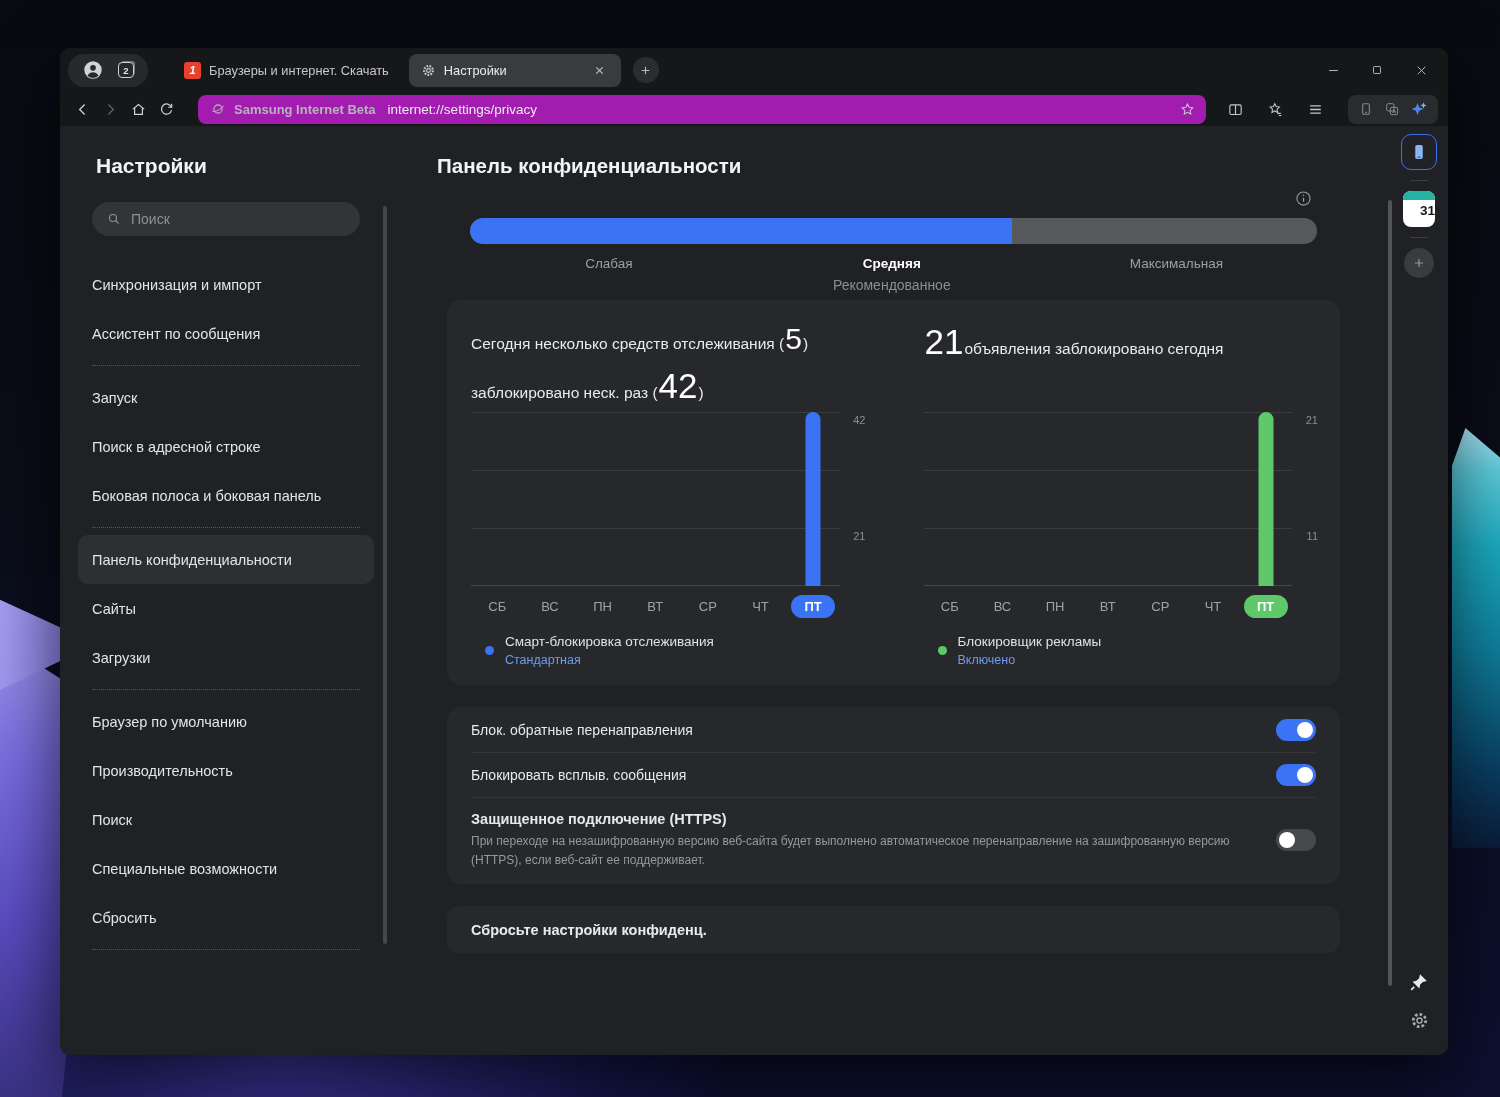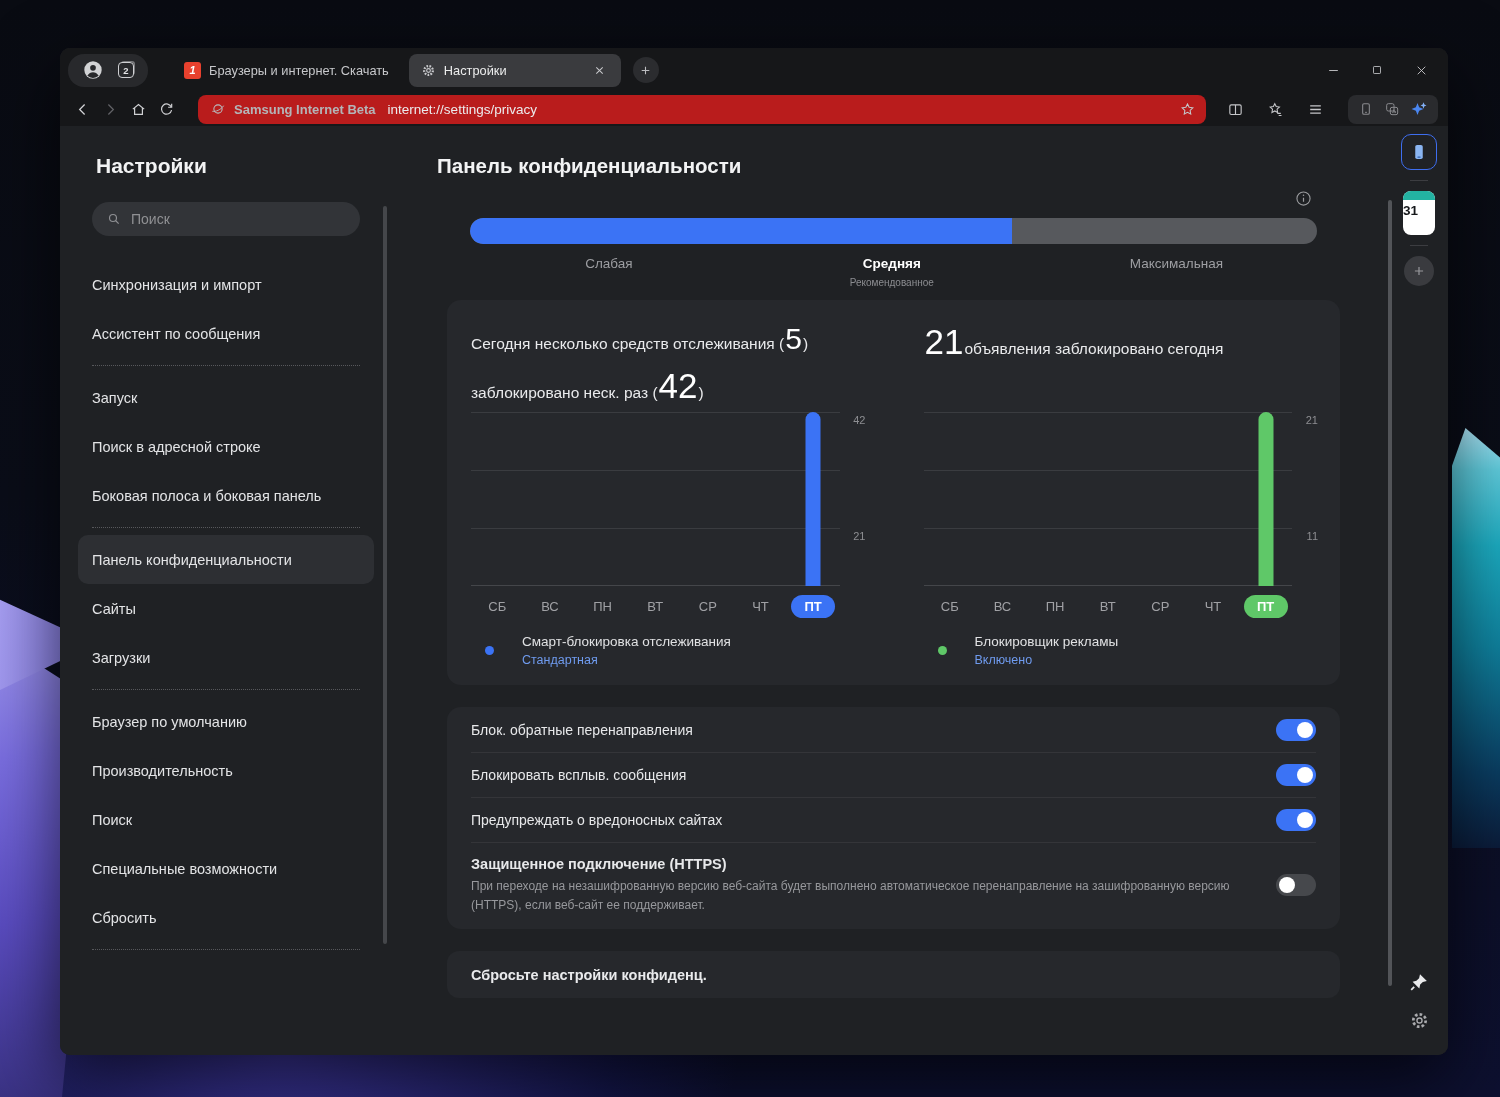--- a/index.html
+++ b/index.html
@@ -37,21 +37,21 @@
   .tab-label { font-size:12.8px; white-space:nowrap; overflow:hidden; text-overflow:ellipsis; }
   .tab.active .tab-label { flex:1; }
   .favicon1 { width:17px; height:17px; background:#e8412e; border-radius:3px; color:#fff; font-size:11px; font-weight:700;
     font-style:italic; display:flex; align-items:center; justify-content:center; flex-shrink:0; }
   .tab-close { width:18px; height:18px; display:flex; align-items:center; justify-content:center; border-radius:4px; }
   .newtab { width:26px; height:26px; margin-left:12px; border-radius:50%; background:#2b2c2f; display:flex; align-items:center; justify-content:center; }
   .win-controls { margin-left:auto; display:flex; align-items:center; gap:10px; }
   .wc { width:34px; height:28px; display:flex; align-items:center; justify-content:center; border-radius:6px; }
   
   .navbtn { width:30px; height:28px; display:flex; align-items:center; justify-content:center; border-radius:6px; margin-right:4px; }
-  .urlbar { flex:0 0 auto; width:1008px; height:29px; margin-left:16px; background:#b91c1c; border-radius:8px;
+  .urlbar { flex:0 0 auto; width:1008px; height:29px; margin-left:16px; background:#a21caf; border-radius:8px;
     display:flex; align-items:center; padding:0 10px 0 12px; }
   .site-name { color:#b4b5b8; font-size:13px; font-weight:700; margin:0 12px 0 8px; white-space:nowrap; }
   .url-text { color:#ececee; font-size:13.5px; white-space:nowrap; }
   .urlbar .starbtn { margin-left:auto; }
   .nav-right { display:flex; align-items:center; margin-left:14px; gap:6px; }
   .icon-pillgroup { display:flex; align-items:center; gap:10px; background:#2a2b2e; border-radius:8px; height:29px; padding:0 10px; margin-left:8px; }
   
   .sidebar { width:330px; flex-shrink:0; padding:14px 30px 0 32px; }
   .side-title { color:#f2f3f4; font-size:21px; font-weight:700; margin:14px 0 24px 4px; }
   .searchbox { height:34px; background:#323438; border-radius:17px; display:flex; align-items:center; gap:9px; padding:0 14px; }
@@ -66,39 +66,39 @@
   .main { flex:1; min-width:0; padding:14px 0 0 47px; }
   .page-title { color:#f2f3f4; font-size:20.5px; font-weight:700; margin-top:14px; }
   .info-row { display:flex; height:40px; align-items:center; }
   .info-btn { margin-left:auto; margin-right:77px; }
   .slider-wrap { width:847px; margin-left:33px; }
   .slider-track { height:26px; border-radius:13px; background:#57595d; overflow:hidden; }
   .slider-fill { height:100%; background:#3b73f5; border-radius:13px 0 0 13px; }
   .slider-labels { position:relative; height:44px; margin-top:12px; }
   .slab { position:absolute; transform:translateX(-50%); font-size:13.5px; color:#9d9ea2; text-align:center; }
   .slab.mid { color:#ffffff; font-weight:700; }
-  .slab-note { font-size:10px; color:#8c8d91; font-weight:400; margin-top:6px; }
+  .slab-note { font-size:14px; color:#8c8d91; font-weight:400; margin-top:6px; }
   .card { width:893px; margin-left:10px; background:#26282c; border-radius:14px; }
   .charts-card { padding:22px 24px 16px; display:flex; gap:60px; }
   .chart-col { flex:1; min-width:0; }
   .chart-head { min-height:88px; color:#e9eaec; font-size:15.5px; }
   .chead-line { height:44px; display:flex; align-items:baseline; white-space:nowrap; }
   .bignum { font-size:30px; color:#fff; margin:0 1px; }
   .bignum.xl { font-size:35px; }
   .plot { position:relative; height:174px; margin-top:2px; margin-right:24px; }
   .gl { position:absolute; left:0; right:0; height:1px; background:#3a3c40; }
   .gl.g0{top:0;} .gl.g1{top:33.33%;} .gl.g2{top:66.67%;} .gl.g3{top:calc(100% - 1px); background:#44464a;}
   .ylab { position:absolute; right:-26px; font-size:11px; color:#8d8e92; line-height:12px; }
   .ylab.y0 { top:2px; } .ylab.y1 { top:calc(66.67% + 2px); }
   .bar { position:absolute; bottom:0; width:15px; transform:translateX(-50%); border-radius:8px 8px 0 0; }
   .days { display:flex; margin-top:9px; margin-right:24px; }
   .day { flex:1; text-align:center; }
   .day span { display:inline-block; font-size:13px; color:#a0a1a5; padding:4px 0; min-width:44px; }
   .day.sel span { color:#fff; font-weight:700; border-radius:12px; }
-  .legend { display:flex; align-items:center; gap:28px; margin:16px 0 2px 14px; }
+  .legend { display:flex; align-items:center; gap:11px; margin:16px 0 2px 14px; }
   .dot { width:9px; height:9px; border-radius:50%; flex-shrink:0; }
   .leg-label { color:#e0e1e3; font-size:13.5px; }
   .leg-link { color:#6f9bef; font-size:12.5px; margin-top:4px; }
   .toggles-card { margin-top:22px; padding:0 24px; }
   .trow { display:flex; align-items:center; min-height:45px; border-top:1px solid #343539; }
   .trow:first-child { border-top:none; }
   .trow-label { flex:1; color:#e7e8ea; font-size:14px; }
   .trow.https { padding:13px 0 15px;justify-content:space-between; }
   .https-text { flex:1; padding-right:40px; }
   .https-title { color:#e7e8ea; font-size:14.5px; font-weight:700; }
@@ -107,21 +107,21 @@
   .tg .knob { position:absolute; top:3px; width:16px; height:16px; border-radius:50%; background:#fff; }
   .tg.on { background:#3b73f5; } .tg.on .knob { right:3px; }
   .tg.off { background:#46484c; } .tg.off .knob { left:3px; }
   .reset-card { margin-top:22px; height:47px; display:flex; align-items:center; padding:0 24px;
     color:#e9eaec; font-size:14.5px; font-weight:600; border-radius:12px; }
   
   .rightstrip { width:58px; flex-shrink:0; display:flex; flex-direction:column; align-items:center; padding:8px 0 24px; }
   .phone-btn { width:36px; height:36px; border:1.5px solid #3e6ef0; border-radius:10px; background:#202226;
     display:flex; align-items:center; justify-content:center; }
   .strip-div { width:18px; height:1px; background:#3c3d41; margin:10px 0; }
-  .cal { width:32px; height:44px; background:#fff; border-radius:8px; overflow:hidden; text-align:left; }
+  .cal { width:32px; height:36px; background:#fff; border-radius:8px; overflow:hidden; text-align:right; }
   .cal-top { height:9px; background:#23b3a2; }
   .cal-num { display:block; color:#16181b; font-size:13.5px; font-weight:700; line-height:21px; }
   .plus-btn { width:30px; height:30px; border-radius:50%; background:#3a3b3f; display:flex; align-items:center; justify-content:center; }
   .pin-btn { margin-top:auto; }
   .gear-btn { margin-top:18px; }
   
   .sb { position:absolute; width:4px; border-radius:2px; }
   .sb-side { left:323px; top:80px; height:738px; background:#45474b; }
   .sb-main { left:1328px; top:74px; height:786px; background:#525458; }
   .clickable { cursor:pointer; }
@@ -422,26 +422,20 @@
             <span class="tg clickable on">
                 <span class="knob"></span>
               </span>
           </div>
           <div class="trow">
             <span class="trow-label">Блокировать всплыв. сообщения</span>
             <span class="tg clickable on">
                 <span class="knob"></span>
               </span>
           </div>
-          <div class="trow">
-            <span class="trow-label">Предупреждать о вредоносных сайтах</span>
-            <span class="tg clickable on">
-                <span class="knob"></span>
-              </span>
-          </div>
           <div class="trow https">
             <div class="https-text">
               <div class="https-title">Защищенное подключение (HTTPS)</div>
               <div class="https-desc">При переходе на незашифрованную версию веб-сайта будет выполнено автоматическое перенаправление на зашифрованную версию (HTTPS), если веб-сайт ее поддерживает.</div>
             </div>
             <span class="tg clickable off">
                 <span class="knob"></span>
               </span>
           </div>
         </div>

